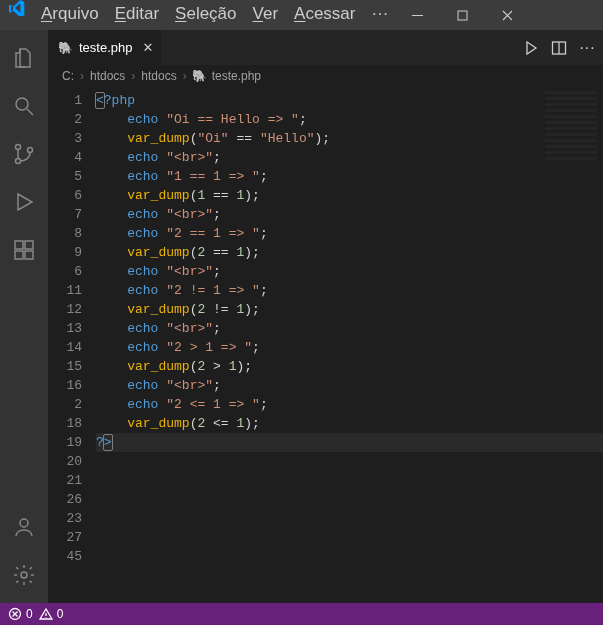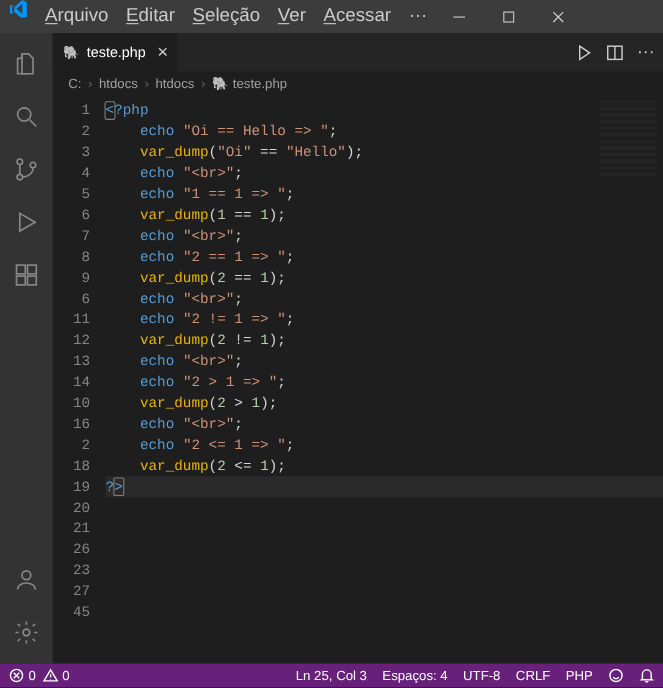--- a/index.html
+++ b/index.html
@@ -184,21 +184,21 @@
           <div>5</div>
           <div>6</div>
           <div>7</div>
           <div>8</div>
           <div>9</div>
           <div>6</div>
           <div>11</div>
           <div>12</div>
           <div>13</div>
           <div>14</div>
-          <div>10</div>
+          <div>15</div>
           <div>16</div>
           <div>2</div>
           <div>18</div>
           <div>19</div>
           <div>20</div>
           <div>21</div>
           <div>26</div>
           <div>23</div>
           <div>27</div>
           <div>45</div>
@@ -219,31 +219,13 @@
       <span>0</span>
     </span>
     <span class="st-item">
       <svg width="14" height="14" viewBox="0 0 14 14" fill="none" stroke="#fff" stroke-width="1.3">
           <path d="M7 2l6 10H1z"></path>
           <path d="M7 6v3M7 10.5v.5"></path>
         </svg>
       <span>0</span>
     </span>
   </div>
-  <div class="right">
-    <span class="st-item">Ln 25, Col 3</span>
-    <span class="st-item">Espaços: 4</span>
-    <span class="st-item">UTF-8</span>
-    <span class="st-item">CRLF</span>
-    <span class="st-item">PHP</span>
-    <span class="st-item">
-      <svg width="14" height="14" viewBox="0 0 14 14" fill="none" stroke="#fff" stroke-width="1.3">
-          <circle cx="7" cy="7" r="5.5"></circle>
-          <path d="M4.5 8.5c.7 1 1.6 1.5 2.5 1.5s1.8-.5 2.5-1.5M5 5.5h.01M9 5.5h.01"></path>
-        </svg>
-    </span>
-    <span class="st-item">
-      <svg width="14" height="14" viewBox="0 0 14 14" fill="none" stroke="#fff" stroke-width="1.3">
-          <path d="M3 10V6a4 4 0 0 1 8 0v4l1 1H2zM6 12a1 1 0 0 0 2 0"></path>
-        </svg>
-    </span>
-  </div>
 </div>
 
 </body></html>

